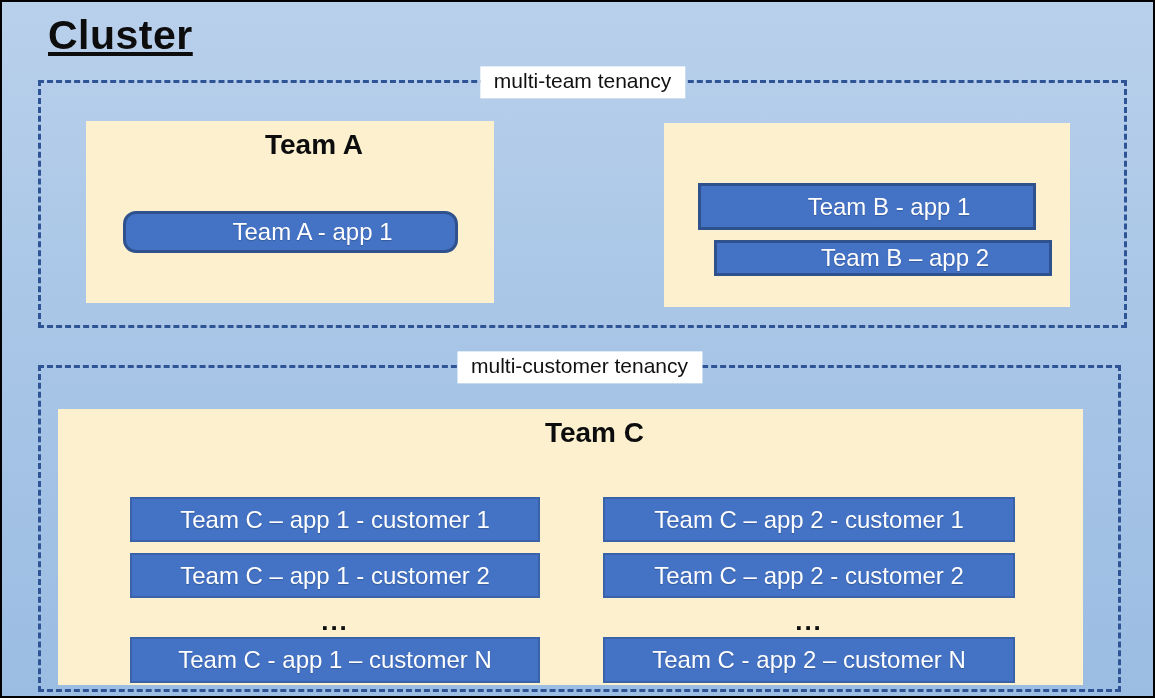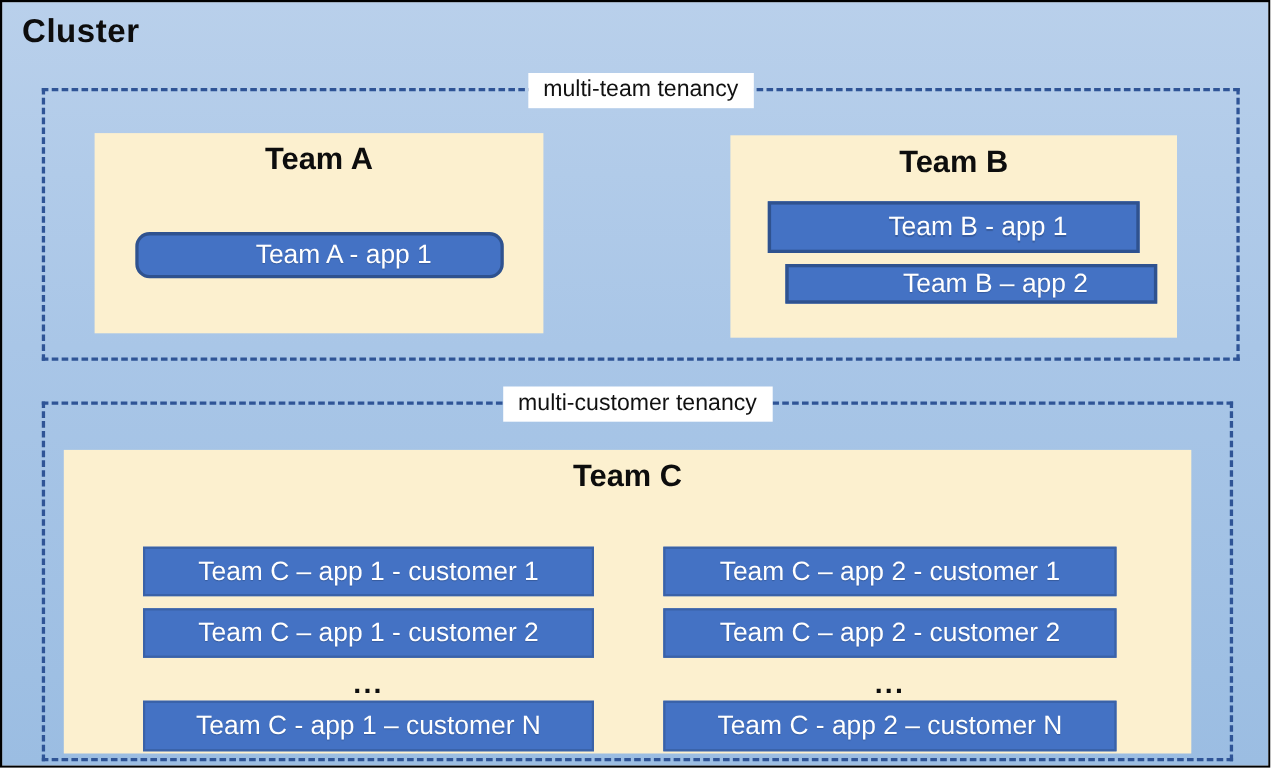--- a/index.html
+++ b/index.html
@@ -11,26 +11,27 @@
   .canvas {
     position: relative;
     width: 1151px;
     height: 694px;
     border: 2px solid #000000;
     background: linear-gradient(180deg, #b9d0eb 0%, #a9c6e7 45%, #9bbde2 100%);
     overflow: hidden;
   }
   .cluster-title {
     position: absolute;
-    left: 18px;
+    left: 46px;
     top: 10px;
-    font-size: 30px;
+    font-size: 41px;
     font-weight: bold;
     color: #0d0d0d;
     letter-spacing: 0.5px;
+    text-decoration: underline;
   }
   .dashed-zone {
     position: absolute;
     border: 3px dashed #2f5496;
     box-sizing: border-box;
   }
   .zone-team {
     left: 36px;
     top: 78px;
     width: 1089px;
@@ -78,20 +79,21 @@
   }
   .team-title {
     position: absolute;
     top: 8px;
     left: 0;
     width: 100%;
     text-align: center;
     font-size: 28px;
     font-weight: bold;
     color: #0d0d0d;
+    padding-left: 24px;
   }
   .app-box {
     position: absolute;
     background: #4472c4;
     border: 3px solid #2f528f;
     box-sizing: border-box;
     color: #ffffff;
     font-size: 24px;
     display: flex;
     align-items: center;
@@ -153,21 +155,20 @@
 
   <div class="dashed-zone zone-team">
     <div class="zone-label">multi-team tenancy</div>
 
     <div class="team-box team-a-box">
       <div class="team-title">Team A</div>
       <div class="app-box team-a-app1">Team A - app 1</div>
     </div>
 
     <div class="team-box team-b-box">
-      <div class="team-title">Team B</div>
       <div class="app-box team-b-app1">Team B - app 1</div>
       <div class="app-box team-b-app2">Team B – app 2</div>
     </div>
   </div>
 
   <div class="dashed-zone zone-customer">
     <div class="zone-label">multi-customer tenancy</div>
 
     <div class="team-box team-c-box">
       <div class="team-title">Team C</div>

